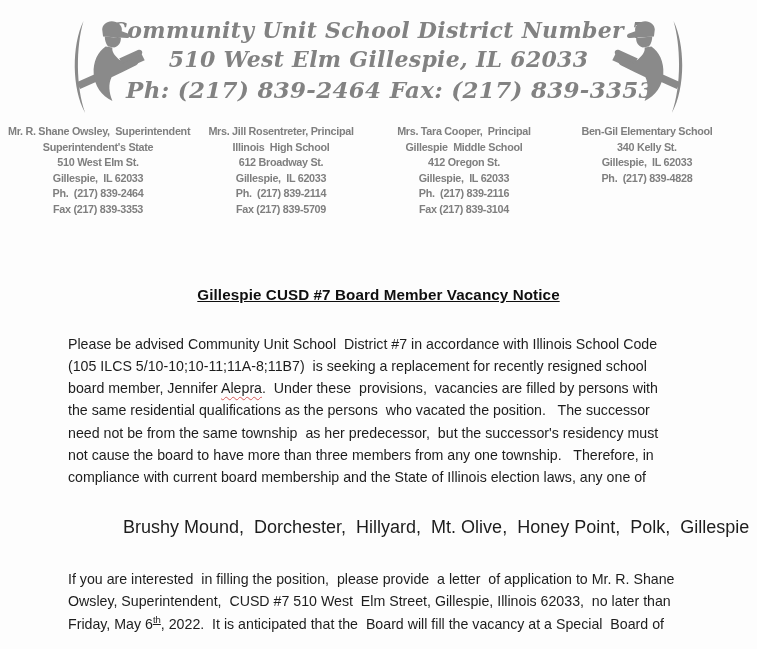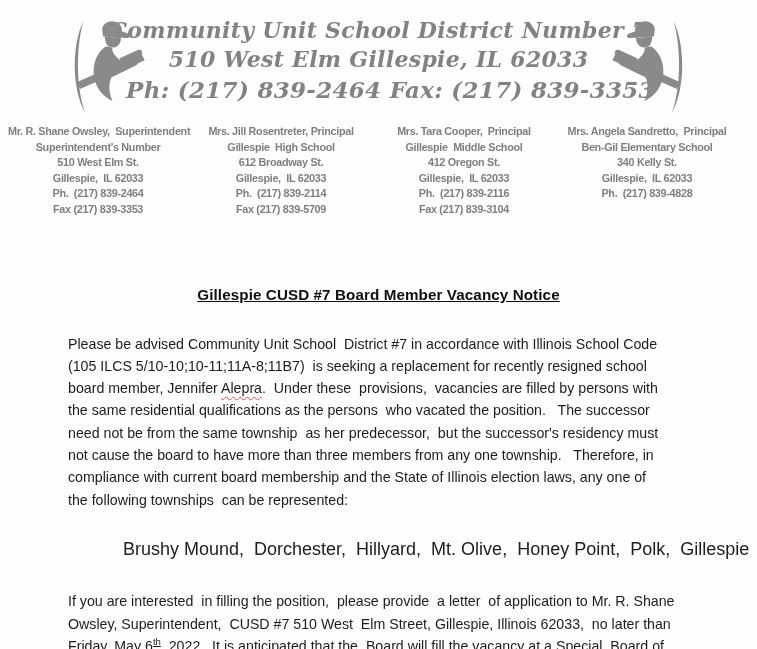--- a/index.html
+++ b/index.html
@@ -76,44 +76,43 @@
           <path d="M46,36 C37,42 31,54 32,68 C33,82 41,94 54,100 C50,90 49,80 53,72 L66,66 L82,58 C87,55 85,47 79,48 L63,52 C57,47 53,42 54,37 Z"></path>
           <path d="M62,50 L84,40 C89,38 91,44 87,46 L66,56 Z"></path>
         </g>
       </svg>
     </div>
   </header>
 
   <section class="contacts">
     <div class="contact">
         <div class="line">Mr. R. Shane Owsley,  Superintendent</div>
-        <div class="line">Superintendent's Number</div>
+        <div class="line">Superintendent's State</div>
         <div class="line">510 West Elm St.</div>
         <div class="line">Gillespie,  IL 62033</div>
         <div class="line">Ph.  (217) 839-2464</div>
         <div class="line">Fax (217) 839-3353</div>
       </div>
     <div class="contact">
         <div class="line">Mrs. Jill Rosentreter, Principal</div>
-        <div class="line">Gillespie  High School</div>
+        <div class="line">Illinois  High School</div>
         <div class="line">612 Broadway St.</div>
         <div class="line">Gillespie,  IL 62033</div>
         <div class="line">Ph.  (217) 839-2114</div>
         <div class="line">Fax (217) 839-5709</div>
       </div>
     <div class="contact">
         <div class="line">Mrs. Tara Cooper,  Principal</div>
         <div class="line">Gillespie  Middle School</div>
         <div class="line">412 Oregon St.</div>
         <div class="line">Gillespie,  IL 62033</div>
         <div class="line">Ph.  (217) 839-2116</div>
         <div class="line">Fax (217) 839-3104</div>
       </div>
     <div class="contact">
-        <div class="line">Mrs. Angela Sandretto,  Principal</div>
         <div class="line">Ben-Gil Elementary School</div>
         <div class="line">340 Kelly St.</div>
         <div class="line">Gillespie,  IL 62033</div>
         <div class="line">Ph.  (217) 839-4828</div>
       </div>
   </section>
 
   <main class="notice">
     <h1 class="title">Gillespie CUSD #7 Board Member Vacancy Notice</h1>
 
@@ -121,21 +120,20 @@
       <div>
           <div class="line">Please be advised Community Unit School  District #7 in accordance with Illinois School Code</div>
           <div class="line">(105 ILCS 5/10-10;10-11;11A-8;11B7)  is seeking a replacement for recently resigned school</div>
         </div>
       <div class="line"><span>board member, Jennifer </span><span class="misspelled" style="text-decoration-color: rgb(215, 91, 91);">Alepra</span><span>.  Under these  provisions,  vacancies are filled by persons with</span></div>
       <div>
           <div class="line">the same residential qualifications as the persons  who vacated the position.   The successor</div>
           <div class="line">need not be from the same township  as her predecessor,  but the successor's residency must</div>
           <div class="line">not cause the board to have more than three members from any one township.   Therefore, in</div>
           <div class="line">compliance with current board membership and the State of Illinois election laws, any one of</div>
-          <div class="line">the following townships  can be represented:</div>
         </div>
     </div>
 
     <div class="township">Brushy Mound,  Dorchester,  Hillyard,  Mt. Olive,  Honey Point,  Polk,  Gillespie</div>
 
     <div class="para">
       <div>
           <div class="line">If you are interested  in filling the position,  please provide  a letter  of application to Mr. R. Shane</div>
           <div class="line">Owsley, Superintendent,  CUSD #7 510 West  Elm Street, Gillespie, Illinois 62033,  no later than</div>
         </div>

